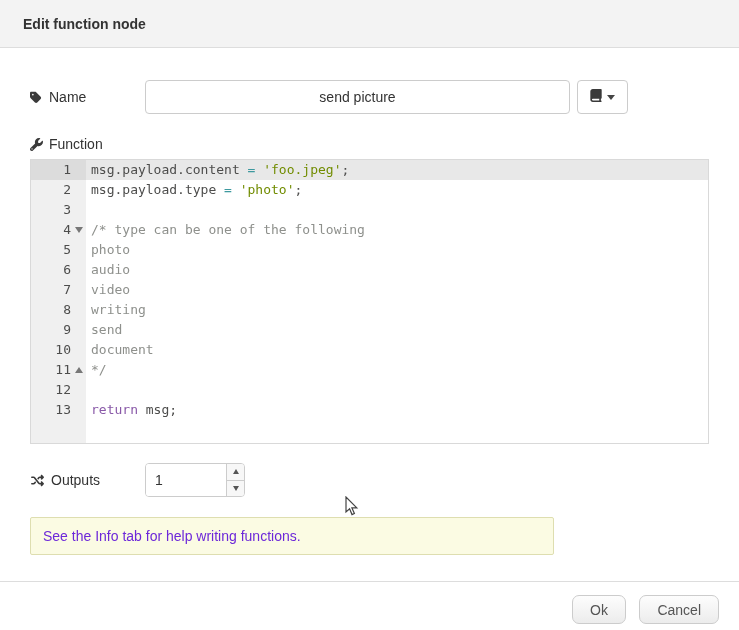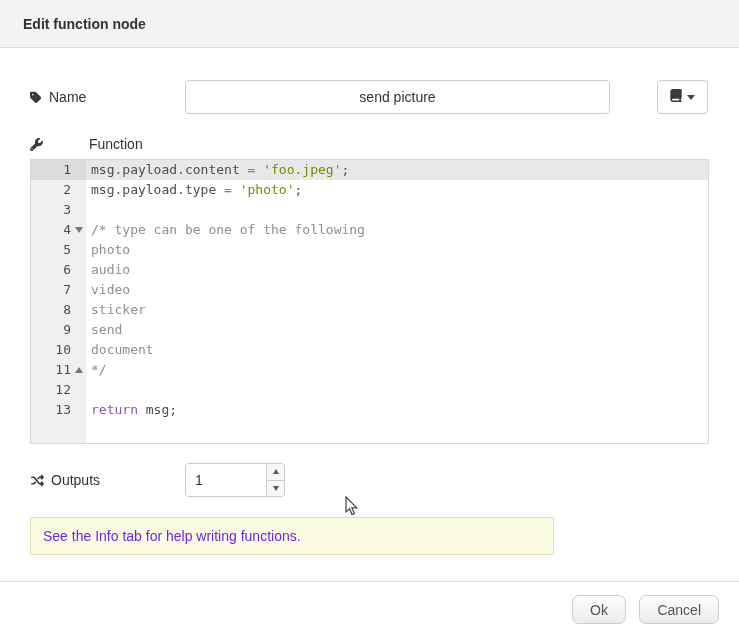--- a/index.html
+++ b/index.html
@@ -12,21 +12,21 @@
   
   .dialog-header {
     height:48px; background:#f3f3f3; border-bottom:1px solid #ddd;
     display:flex; align-items:center; padding:0 23px;
   }
   .dialog-title { font-size:14px; font-weight:bold; color:#333; }
 
   
   .dialog-body { padding:32px 30px 0 30px; }
 
-  .form-row { display:flex; align-items:center;gap:40px; }
+  .form-row { display:flex; align-items:center; }
   .row-name { margin-bottom:22px; }
   .field-label { display:flex; align-items:center; width:115px; font-size:14px; color:#333; }
   .field-label .icon { margin-right:6px; display:inline-flex; align-items:center; }
 
   .text-input {
     width:425px; height:34px; border:1px solid #ccc; border-radius:4px;
     padding:0 9px; font-size:14px; color:#333; font-family:"Liberation Sans",sans-serif;
     outline:none;
     text-align:center;
   }
@@ -161,21 +161,21 @@
           <div class="gutter-cell">13</div>
         </div>
       <div class="lines">
           <div class="code-line active"><span class="tok-id">msg.payload.content </span><span class="tok-op">=</span><span class="tok-id"> </span><span class="tok-str">'foo.jpeg'</span><span class="tok-id">;</span></div>
           <div class="code-line"><span class="tok-id">msg.payload.type </span><span class="tok-op">=</span><span class="tok-id"> </span><span class="tok-str">'photo'</span><span class="tok-id">;</span></div>
           <div class="code-line"></div>
           <div class="code-line"><span class="tok-comment">/* type can be one of the following</span></div>
           <div class="code-line"><span class="tok-comment">photo</span></div>
           <div class="code-line"><span class="tok-comment">audio</span></div>
           <div class="code-line"><span class="tok-comment">video</span></div>
-          <div class="code-line"><span class="tok-comment">sticker</span></div>
+          <div class="code-line"><span class="tok-comment">writing</span></div>
           <div class="code-line"><span class="tok-comment">send</span></div>
           <div class="code-line"><span class="tok-comment">document</span></div>
           <div class="code-line"><span class="tok-comment">*/</span></div>
           <div class="code-line"></div>
           <div class="code-line"><span class="tok-kw">return</span><span class="tok-id"> msg;</span></div>
         </div>
     </div>
 
     <div class="form-row row-outputs">
       <span class="field-label">

